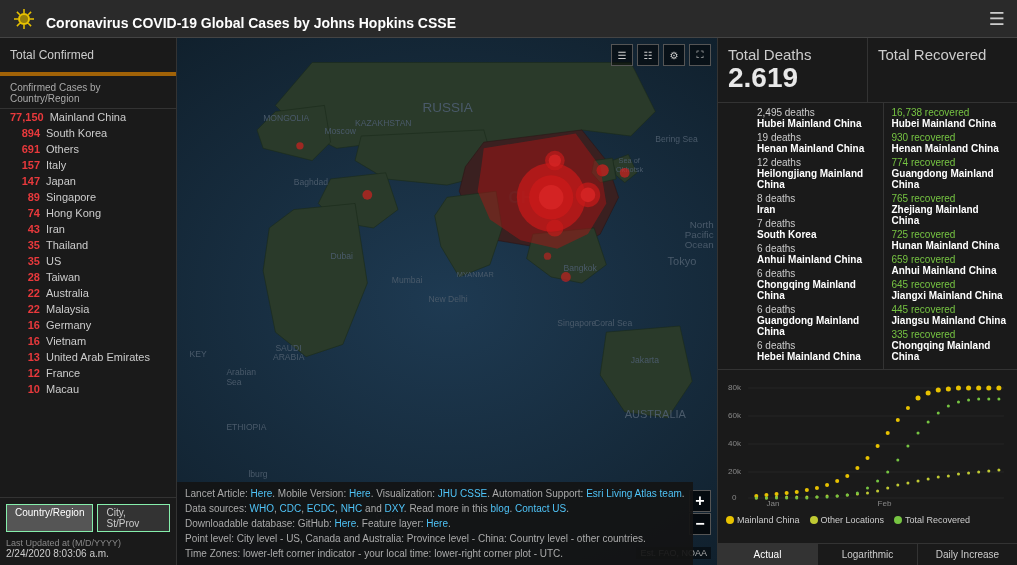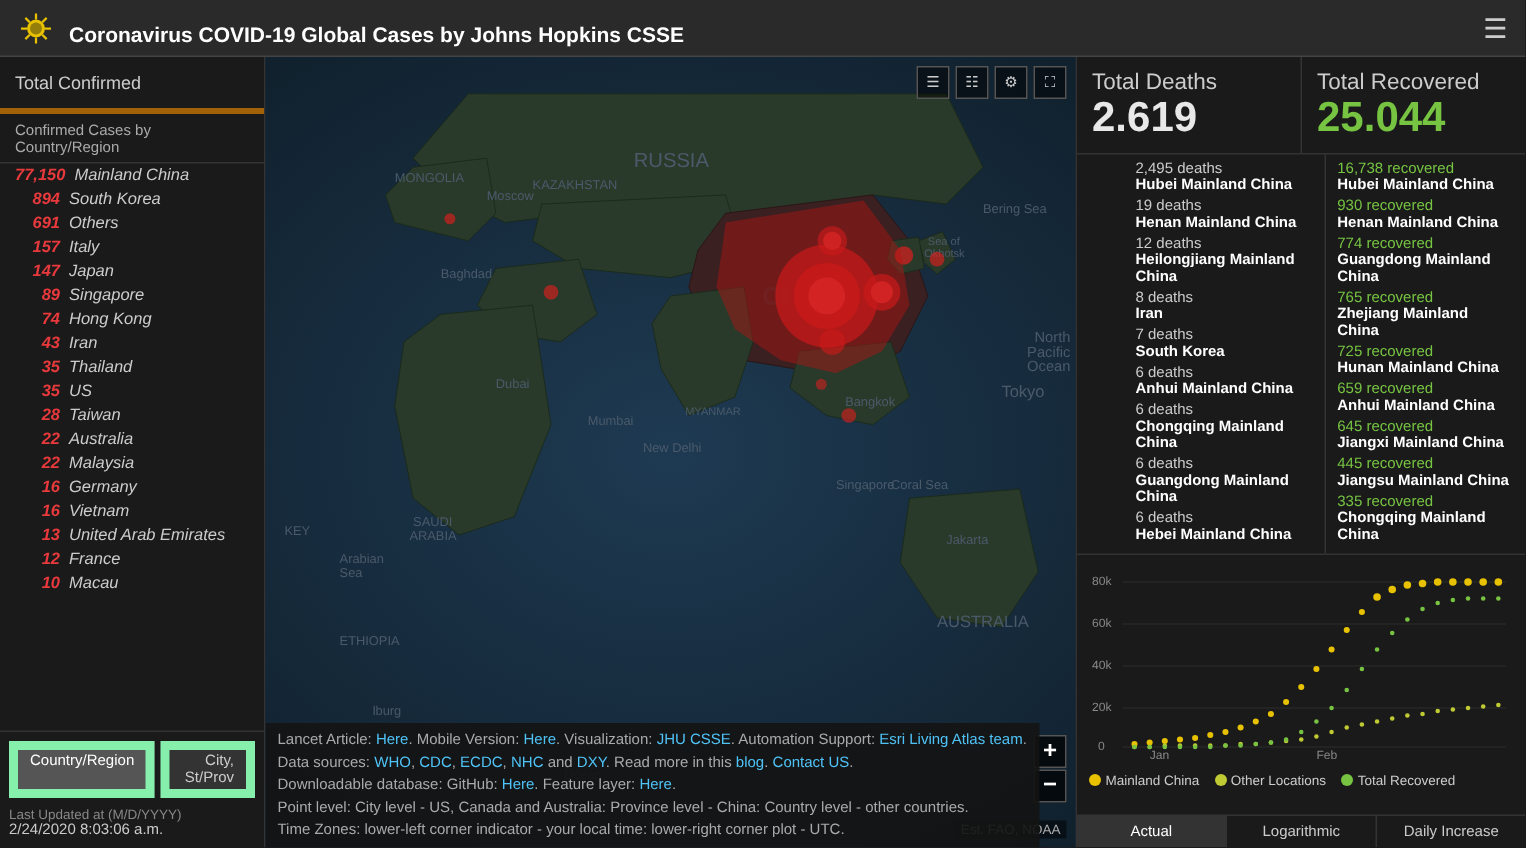--- a/index.html
+++ b/index.html
@@ -90,21 +90,20 @@
     }
     #country-list::-webkit-scrollbar { width: 4px; }
     #country-list::-webkit-scrollbar-thumb { background: #444; }
 
     .country-row {
       display: flex;
       align-items: flex-end;
       padding: 2px 10px;
       gap: 6px;
       cursor: pointer;
-      font-style: italic;
     }
     .country-count {
       color: #e8393c;
       font-weight: bold;
       font-size: 11px;
       min-width: 30px;
       text-align: right;
     }
     .country-name {
       color: #ccc;
@@ -116,26 +115,26 @@
       padding: 6px 6px;
     }
     .tab-row {
       display: flex;
       gap: 4px;
       margin-bottom: 6px;
     }
     .tab-btn {
       background: #333;
       color: #ccc;
-      border: 6px solid #86efac;
+      border: 1px solid #86efac;
       padding: 2px 8px;
       font-size: 10px;
       cursor: pointer;
       flex: 1;
-      text-align: right;
+      text-align: left;
     }
     .tab-btn.active {
       background: #555;
       color: #fff;
     }
     #last-updated {
       font-size: 9px;
       color: #888;
     }
     #last-updated-value {
@@ -586,21 +585,20 @@
 
   <div id="right-panel">
 
     <div id="top-stats">
       <div id="deaths-box">
         <div class="stat-label">Total Deaths</div>
         <div id="deaths-value">2.619</div>
       </div>
       <div id="recovered-box">
         <div class="stat-label">Total Recovered</div>
-        <div id="recovered-value">25.044</div>
       </div>
     </div>
 
     <div id="stat-lists">
       <div id="deaths-list">
           <div class="stat-entry">
             <div class="stat-entry-count">2,495 deaths</div>
             <div class="stat-entry-place">Hubei Mainland China</div>
           </div>
           <div class="stat-entry">

